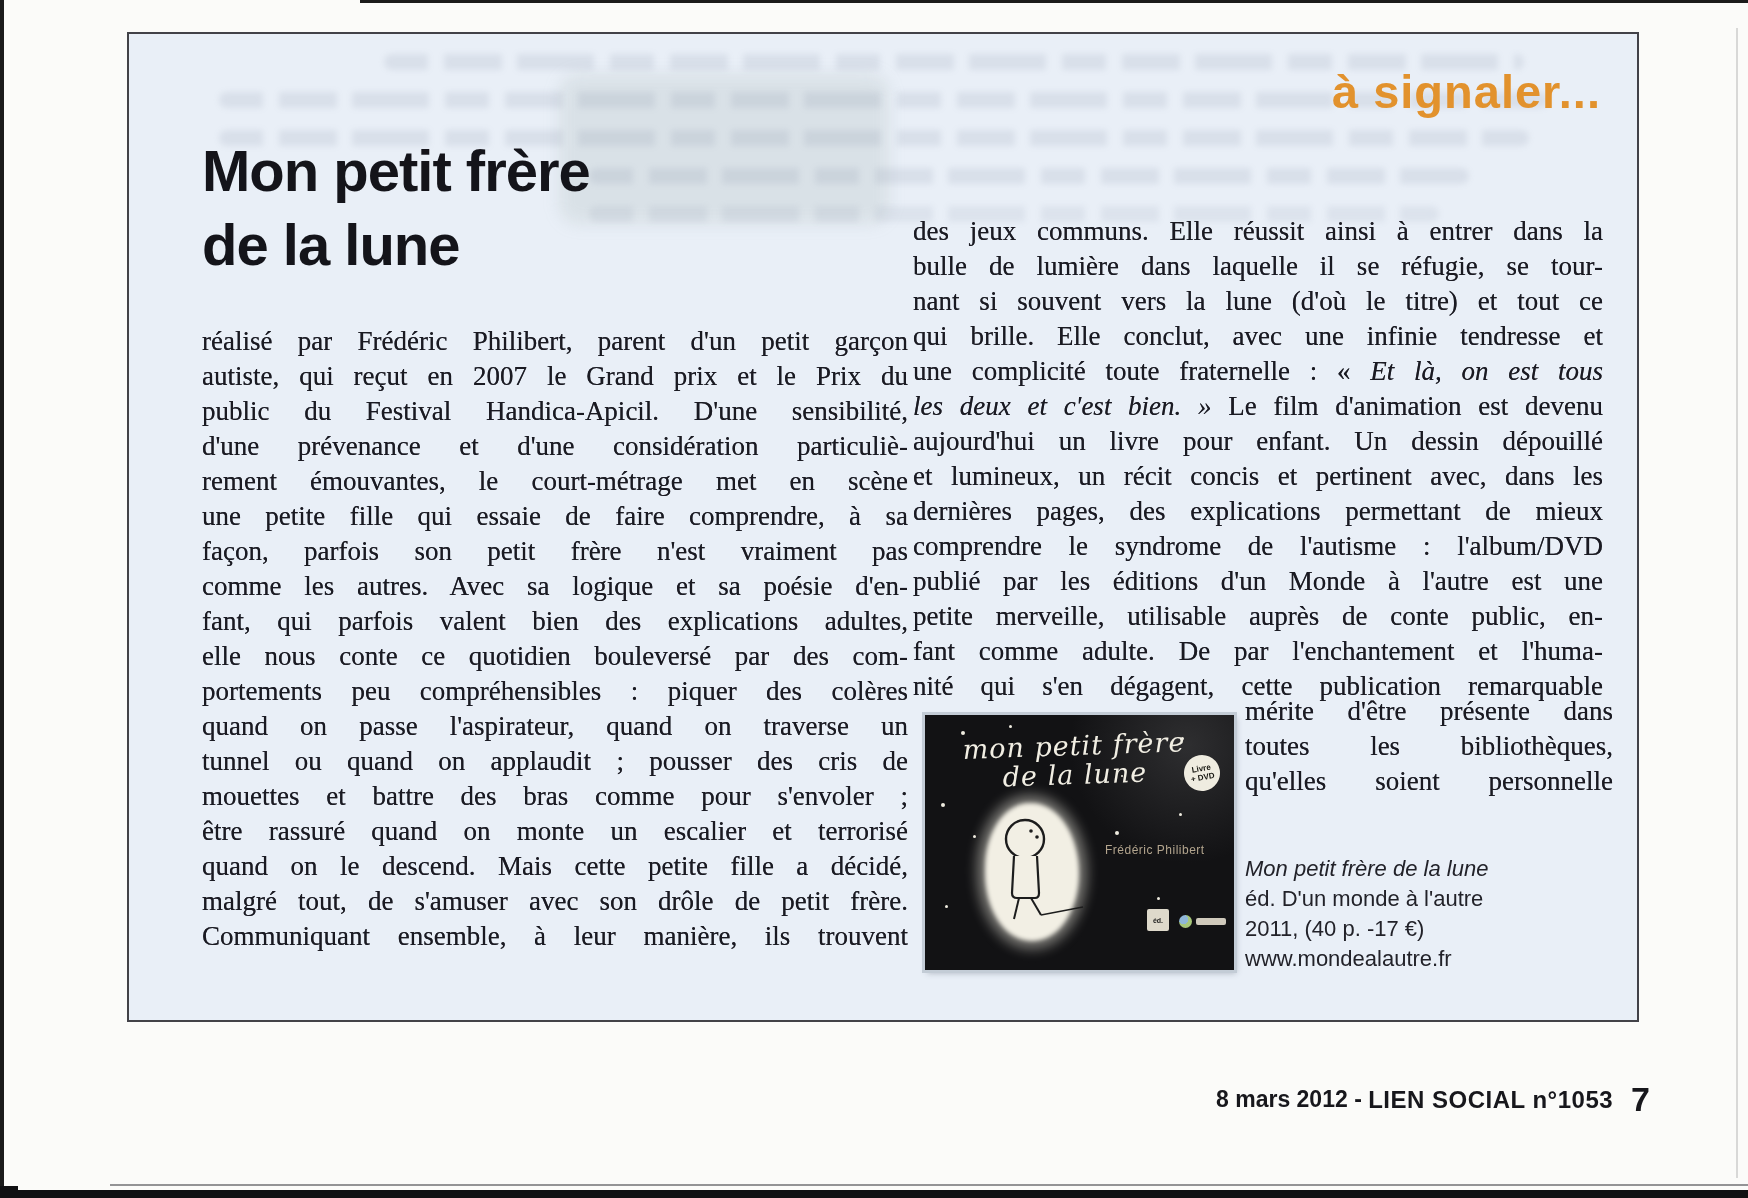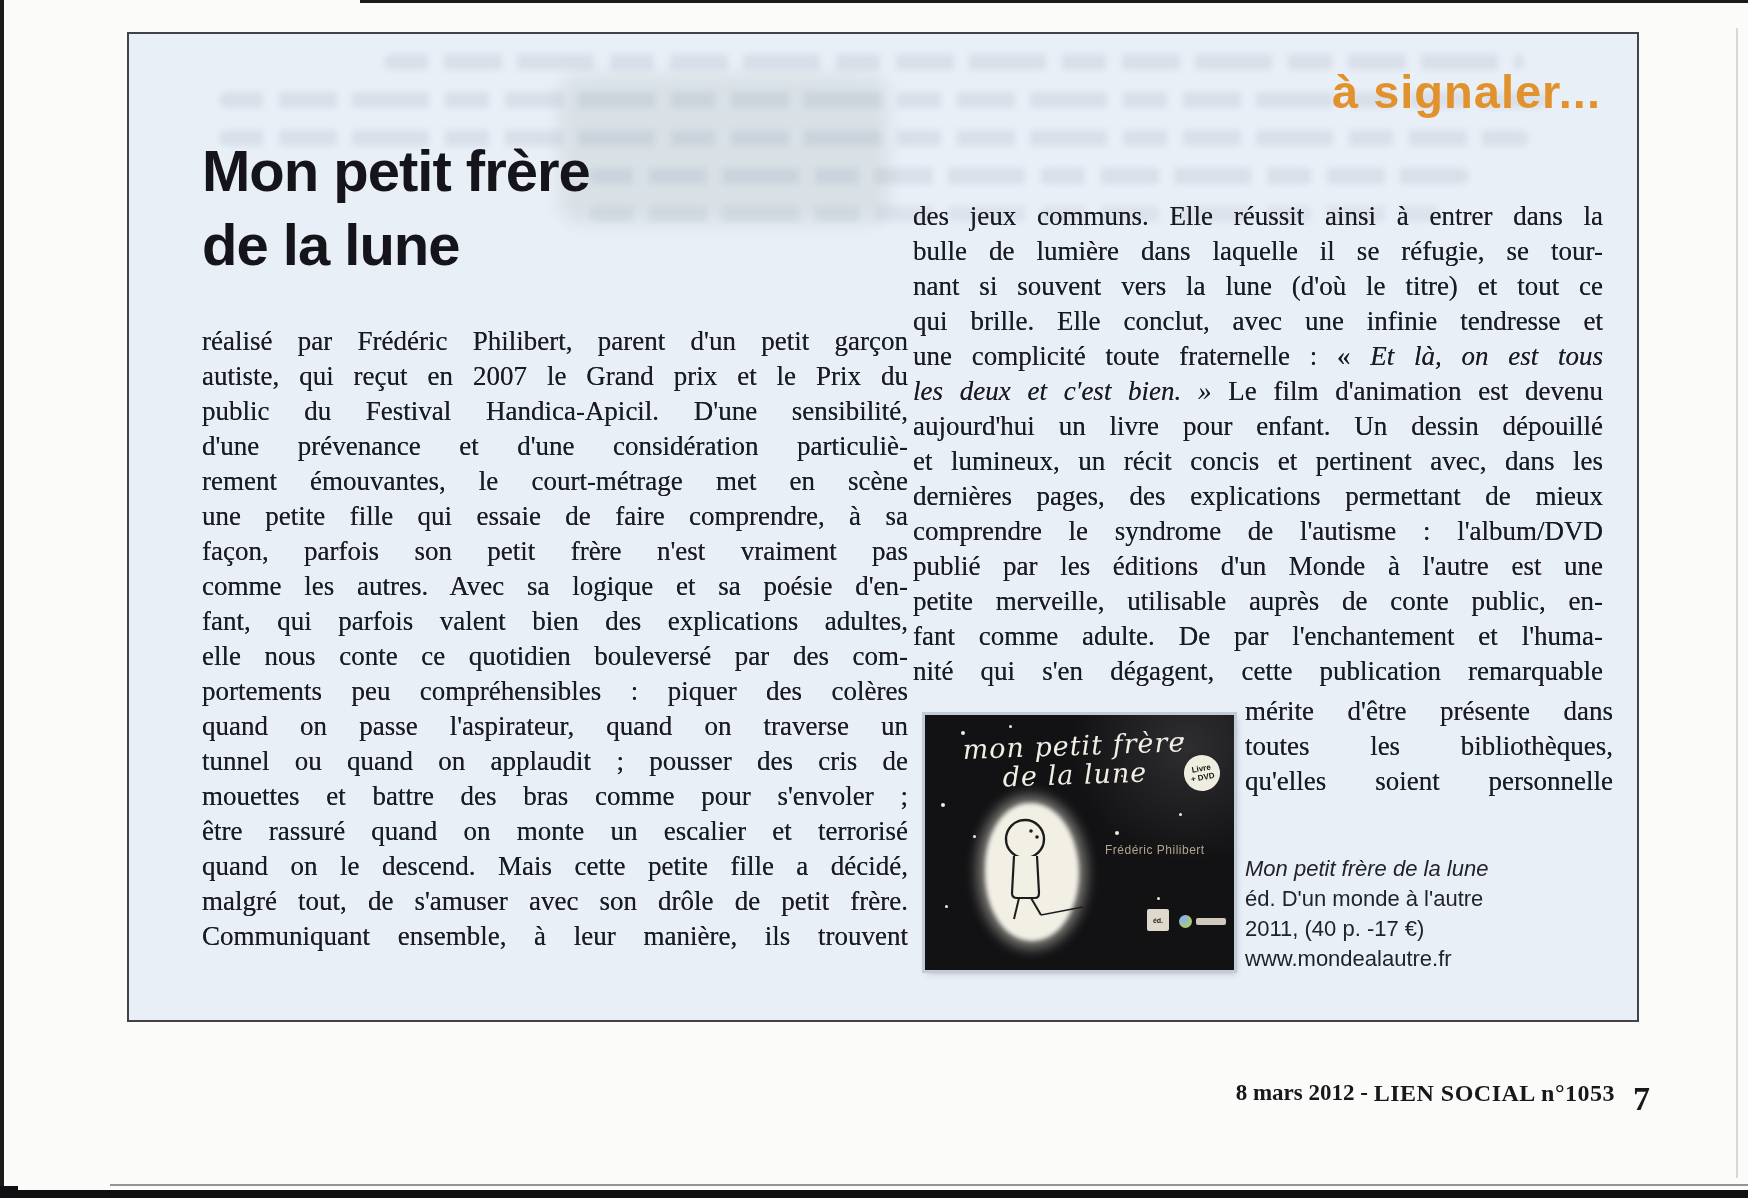--- a/index.html
+++ b/index.html
@@ -45,21 +45,21 @@
   }
   .article-title{
     position:absolute;left:73px;top:100px;
     font-family:"Liberation Sans",sans-serif;font-weight:700;
     font-size:58px;line-height:74px;color:#14141a;letter-spacing:-1px;
   }
 
   
   .col{position:absolute;}
   .col-left{left:73px;top:290px;width:706px;}
-  .col-right{left:784px;top:165px;width:690px;}
+  .col-right{left:784px;top:180px;width:690px;}
   .wrap-col{left:1116px;top:660px;width:368px;}
   .body-line{
     font-size:27px;line-height:35px;height:35px;color:var(--text);
     text-align:justify;text-align-last:justify;
     text-shadow:0 0 .5px rgba(22,22,32,.75);
   }
 
   
   .book-cover{
     position:absolute;left:796px;top:681px;width:309px;height:255px;
@@ -99,22 +99,22 @@
 
   
   .caption{
     position:absolute;left:1116px;top:820px;width:380px;
     font-family:"Liberation Sans",sans-serif;font-size:22px;line-height:30px;color:#222229;
   }
   .caption-title{font-style:italic;}
 
   
   .page-footer{
-    position:absolute;top:1080px;right:98px;display:flex;align-items:flex-start;
-    font-family:Liberation Serif, serif;color:#17171c;margin-left:26px;
+    position:absolute;top:1080px;right:98px;display:flex;align-items:center;
+    font-family:Liberation Sans, sans-serif;color:#17171c;margin-left:26px;
   }
   .footer-date{font-size:23px;font-weight:600;white-space:pre;}
   .footer-journal{font-size:24px;font-weight:700;letter-spacing:.5px;white-space:pre;}
   .footer-pagenum{font-size:34px;font-weight:700;margin-left:18px;}
 </style>
 </head>
 <body>
 
 <div class="scan-top-line"></div>
 <div class="scan-left-line"></div>

